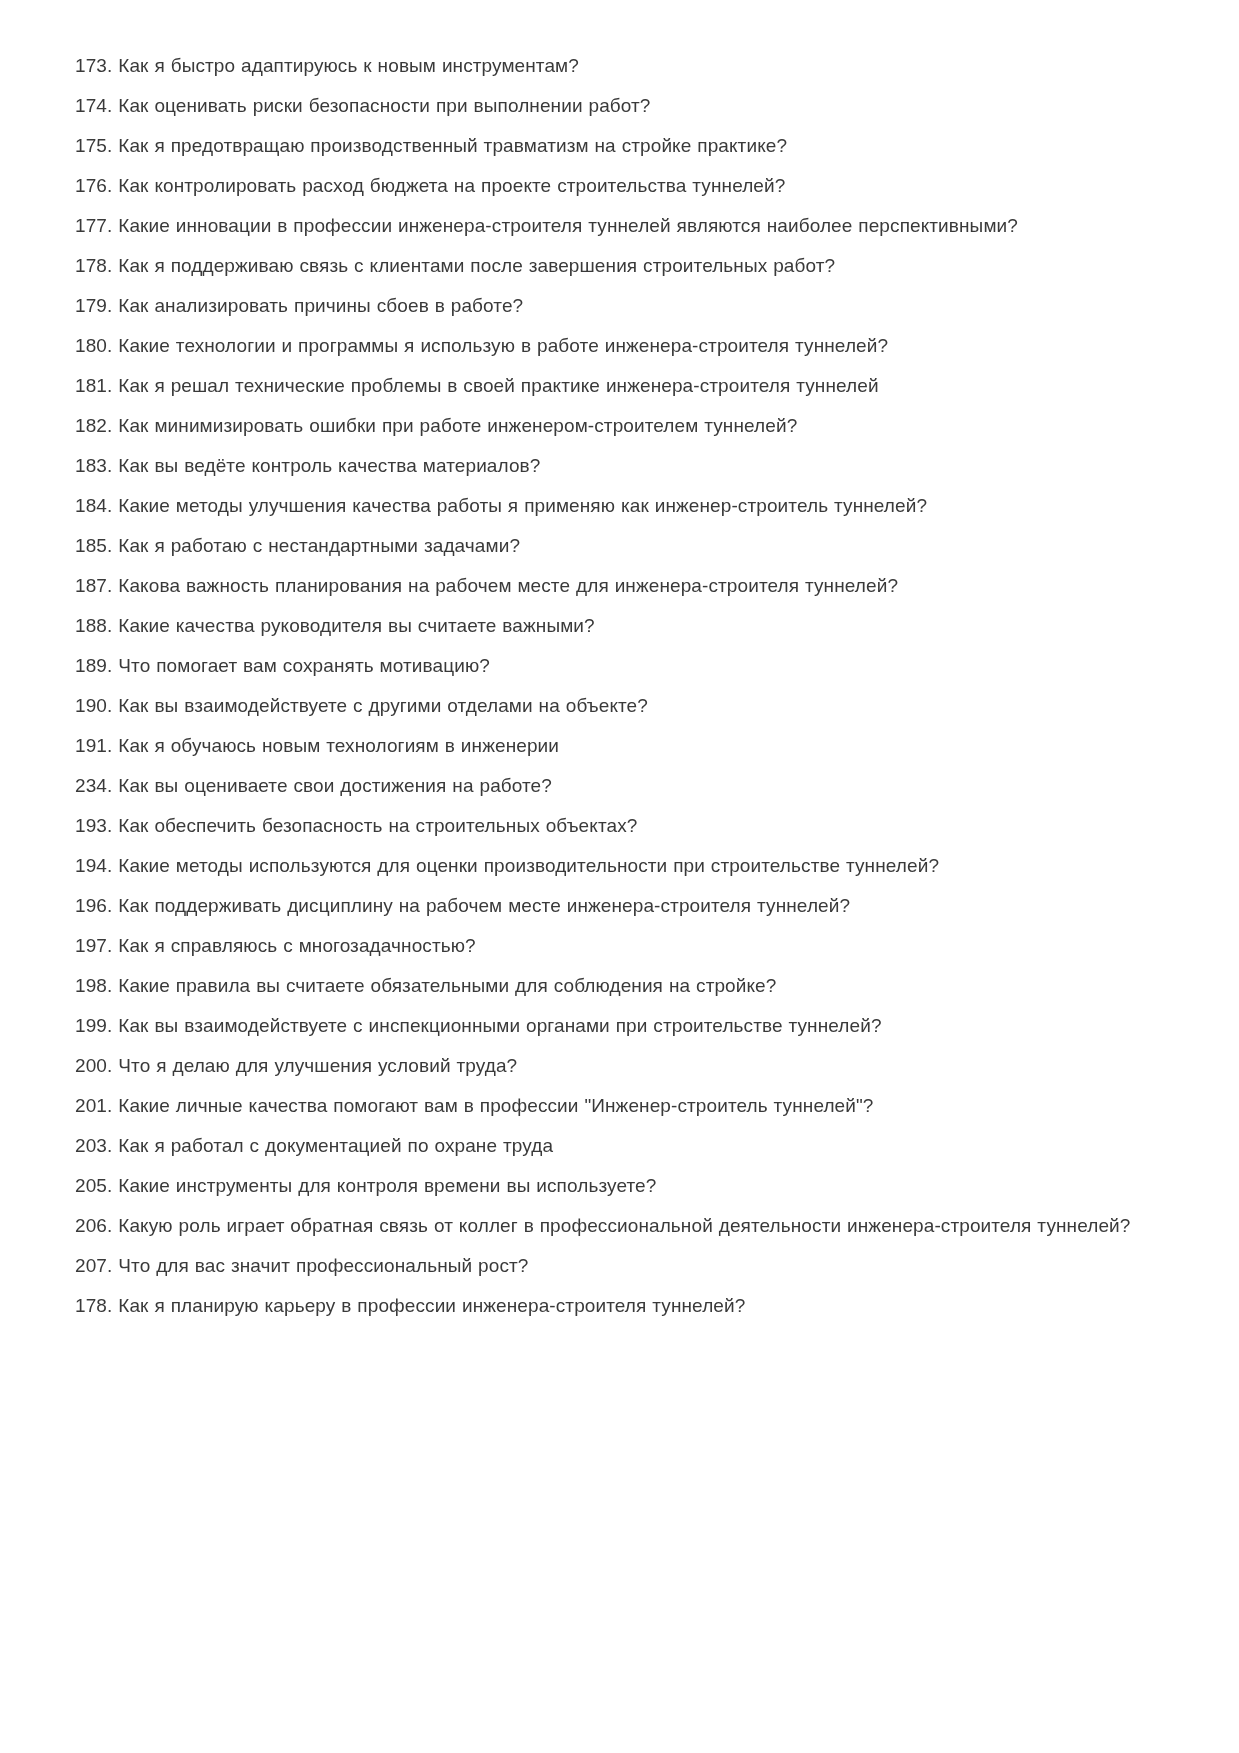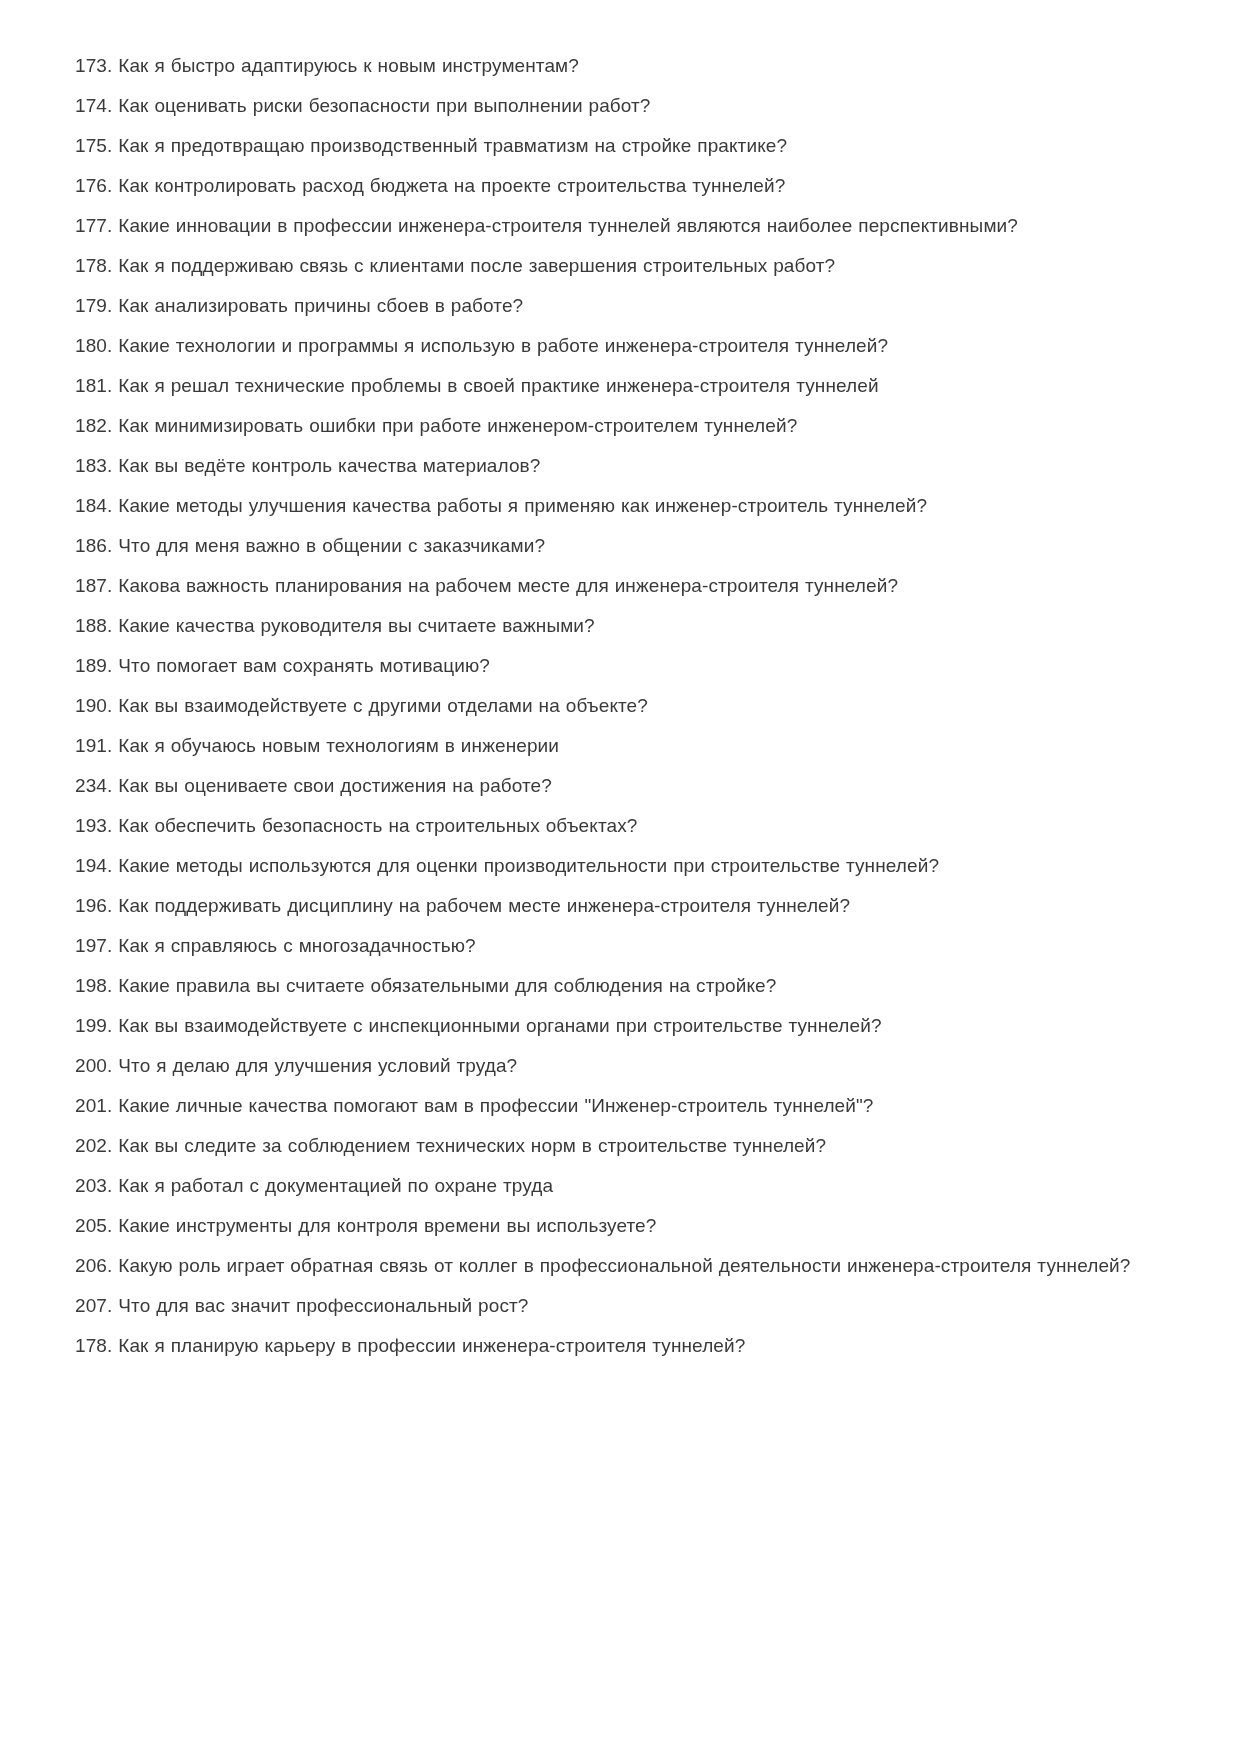--- a/index.html
+++ b/index.html
@@ -49,22 +49,22 @@
   <p class="item"><span class="num">180.</span> <span class="txt">Какие технологии и программы я использую в работе инженера-строителя туннелей?</span></p>
 
   <p class="item"><span class="num">181.</span> <span class="txt">Как я решал технические проблемы в своей практике инженера-строителя туннелей</span></p>
 
   <p class="item"><span class="num">182.</span> <span class="txt">Как минимизировать ошибки при работе инженером-строителем туннелей?</span></p>
 
   <p class="item"><span class="num">183.</span> <span class="txt">Как вы ведёте контроль качества материалов?</span></p>
 
   <p class="item"><span class="num">184.</span> <span class="txt">Какие методы улучшения качества работы я применяю как инженер-строитель туннелей?</span></p>
 
+  <p class="item"><span class="num">185.</span> <span class="txt">Как я работаю с нестандартными задачами?</span></p>
 
-  <p class="item"><span class="num">186.</span> <span class="txt">Что для меня важно в общении с заказчиками?</span></p>
 
   <p class="item"><span class="num">187.</span> <span class="txt">Какова важность планирования на рабочем месте для инженера-строителя туннелей?</span></p>
 
   <p class="item"><span class="num">188.</span> <span class="txt">Какие качества руководителя вы считаете важными?</span></p>
 
   <p class="item"><span class="num">189.</span> <span class="txt">Что помогает вам сохранять мотивацию?</span></p>
 
   <p class="item"><span class="num">190.</span> <span class="txt">Как вы взаимодействуете с другими отделами на объекте?</span></p>
 
   <p class="item"><span class="num">191.</span> <span class="txt">Как я обучаюсь новым технологиям в инженерии</span></p>
@@ -81,21 +81,20 @@
   <p class="item"><span class="num">197.</span> <span class="txt">Как я справляюсь с многозадачностью?</span></p>
 
   <p class="item"><span class="num">198.</span> <span class="txt">Какие правила вы считаете обязательными для соблюдения на стройке?</span></p>
 
   <p class="item"><span class="num">199.</span> <span class="txt">Как вы взаимодействуете с инспекционными органами при строительстве туннелей?</span></p>
 
   <p class="item"><span class="num">200.</span> <span class="txt">Что я делаю для улучшения условий труда?</span></p>
 
   <p class="item"><span class="num">201.</span> <span class="txt">Какие личные качества помогают вам в профессии "Инженер-строитель туннелей"?</span></p>
 
-  <p class="item"><span class="num">202.</span> <span class="txt">Как вы следите за соблюдением технических норм в строительстве туннелей?</span></p>
 
   <p class="item"><span class="num">203.</span> <span class="txt">Как я работал с документацией по охране труда</span></p>
 
 
   <p class="item"><span class="num">205.</span> <span class="txt">Какие инструменты для контроля времени вы используете?</span></p>
 
   <p class="item"><span class="num">206.</span> <span class="txt">Какую роль играет обратная связь от коллег в профессиональной деятельности инженера-строителя туннелей?</span></p>
 
   <p class="item"><span class="num">207.</span> <span class="txt">Что для вас значит профессиональный рост?</span></p>
 

